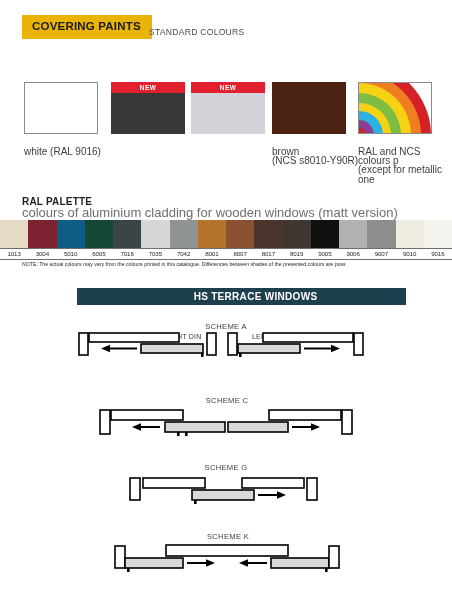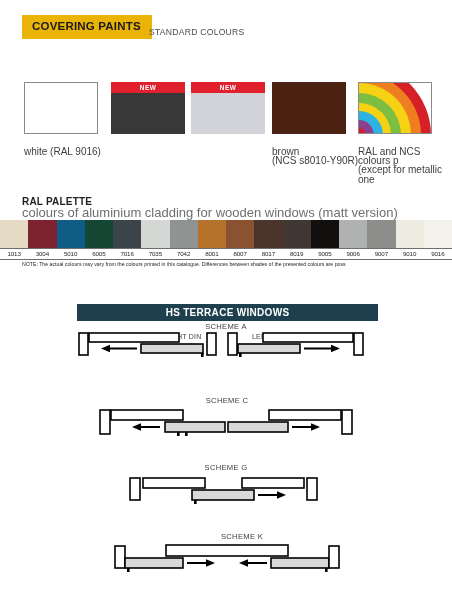--- a/index.html
+++ b/index.html
@@ -135,24 +135,25 @@
     line-height: 7px;
     color: #231f20;
     white-space: nowrap;
     overflow: hidden;
   }
 
   
   #hs-banner {
     position: absolute;
     left: 77px;
-    top: 304px;
+    top: 288px;
     width: 301px;
     height: 17px;
     background: #1e3f4d;
+    padding-left: 28px;
   }
   #hs-banner-label {
     color: #ffffff;
     font-size: 10px;
     font-weight: bold;
     letter-spacing: 0.3px;
     text-align: center;
     line-height: 17px;
   }
 
@@ -342,21 +343,21 @@
     <rect x="64" y="14" width="62" height="10" fill="#d9d9d9" stroke="#000000" stroke-width="1.6"></rect>
     <rect x="66" y="24" width="2.6" height="4" fill="#000"></rect>
 
     <line x1="130" y1="19" x2="152" y2="19" stroke="#000000" stroke-width="2"></line>
     <polygon points="158,19 149,15.3 149,22.7" fill="#000"></polygon>
 
     <rect x="179" y="2" width="10" height="22" fill="#ffffff" stroke="#000000" stroke-width="1.6"></rect>
   </svg>
 </div>
 
-<div class="scheme-title" style="left:182px; top:532px;">SCHEME K</div>
+<div class="scheme-title" style="left:168px; top:532px;">SCHEME K</div>
 <div class="diagram" style="left:113px; top:543px;">
   <svg width="230" height="32" viewBox="0 0 230 32">
 
     <rect x="2" y="3" width="10" height="22" fill="#ffffff" stroke="#000000" stroke-width="1.6"></rect>
 
     <rect x="53" y="2" width="122" height="11" fill="#ffffff" stroke="#000000" stroke-width="1.6"></rect>
 
     <rect x="12" y="15" width="58" height="10" fill="#d9d9d9" stroke="#000000" stroke-width="1.6"></rect>
     <rect x="14" y="25" width="2.6" height="4" fill="#000"></rect>
 

